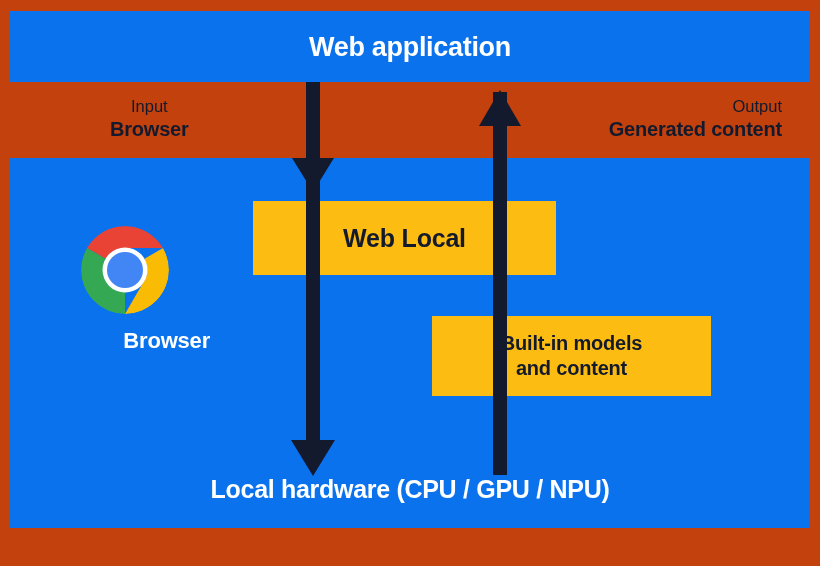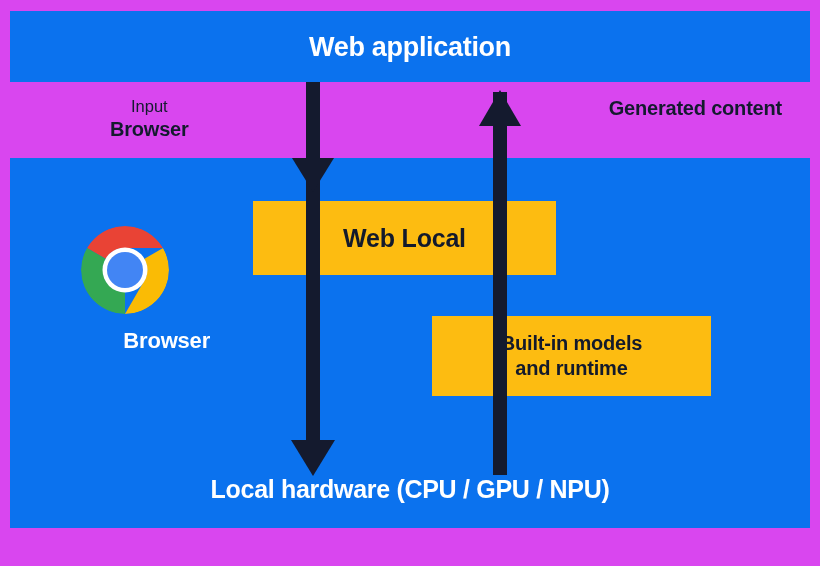--- a/index.html
+++ b/index.html
@@ -7,21 +7,21 @@
     padding: 0;
     background: #ffffff;
   }
   body {
     font-family: "Liberation Sans", sans-serif;
   }
   #diagram {
     position: relative;
     width: 820px;
     height: 566px;
-    background: #d946ef;
+    background: #c2410c;
     overflow: hidden;
   }
 
   
   .band {
     position: absolute;
     background: #0b72ee;
     left: 10px;
     width: 800px;
   }
@@ -183,21 +183,21 @@
     <span id="browser-label">Browser</span>
   </div>
 
   <div class="yellow-box" id="box-web-apis">
     <span>Web Local</span>
   </div>
 
   <div class="yellow-box" id="box-builtin">
     <span>
       <span>Built-in models</span><br>
-      <span>and runtime</span>
+      <span>and content</span>
     </span>
   </div>
 
   <svg id="arrow-layer" viewBox="0 0 820 566">
 
     <g>
       <rect x="306" y="82" width="14" height="380" fill="#141a2e"></rect>
       <polygon points="292,158 334,158 313,192" fill="#141a2e"></polygon>
       <polygon points="291,440 335,440 313,476" fill="#141a2e"></polygon>
     </g>
@@ -207,16 +207,17 @@
       <polygon points="479,126 521,126 500,90" fill="#141a2e"></polygon>
     </g>
   </svg>
 
   <div class="caption" id="caption-input">
     <span class="cap-kind">Input</span>
     <span class="cap-value">Browser</span>
   </div>
 
   <div class="caption" id="caption-output">
+    <span class="cap-kind">Output</span>
     <span class="cap-value">Generated content</span>
   </div>
 
 </div>
 
 </body></html>

